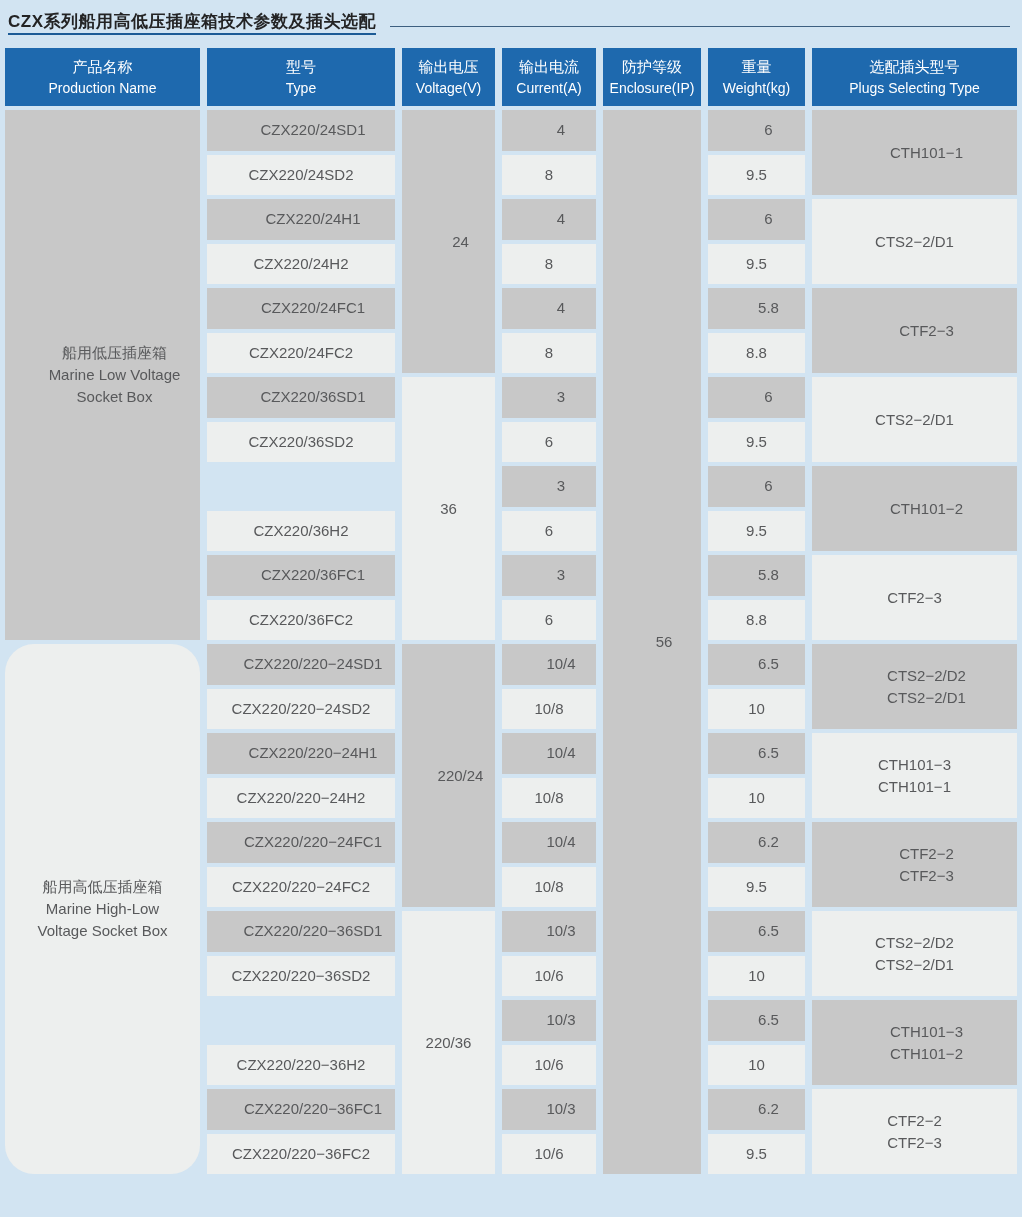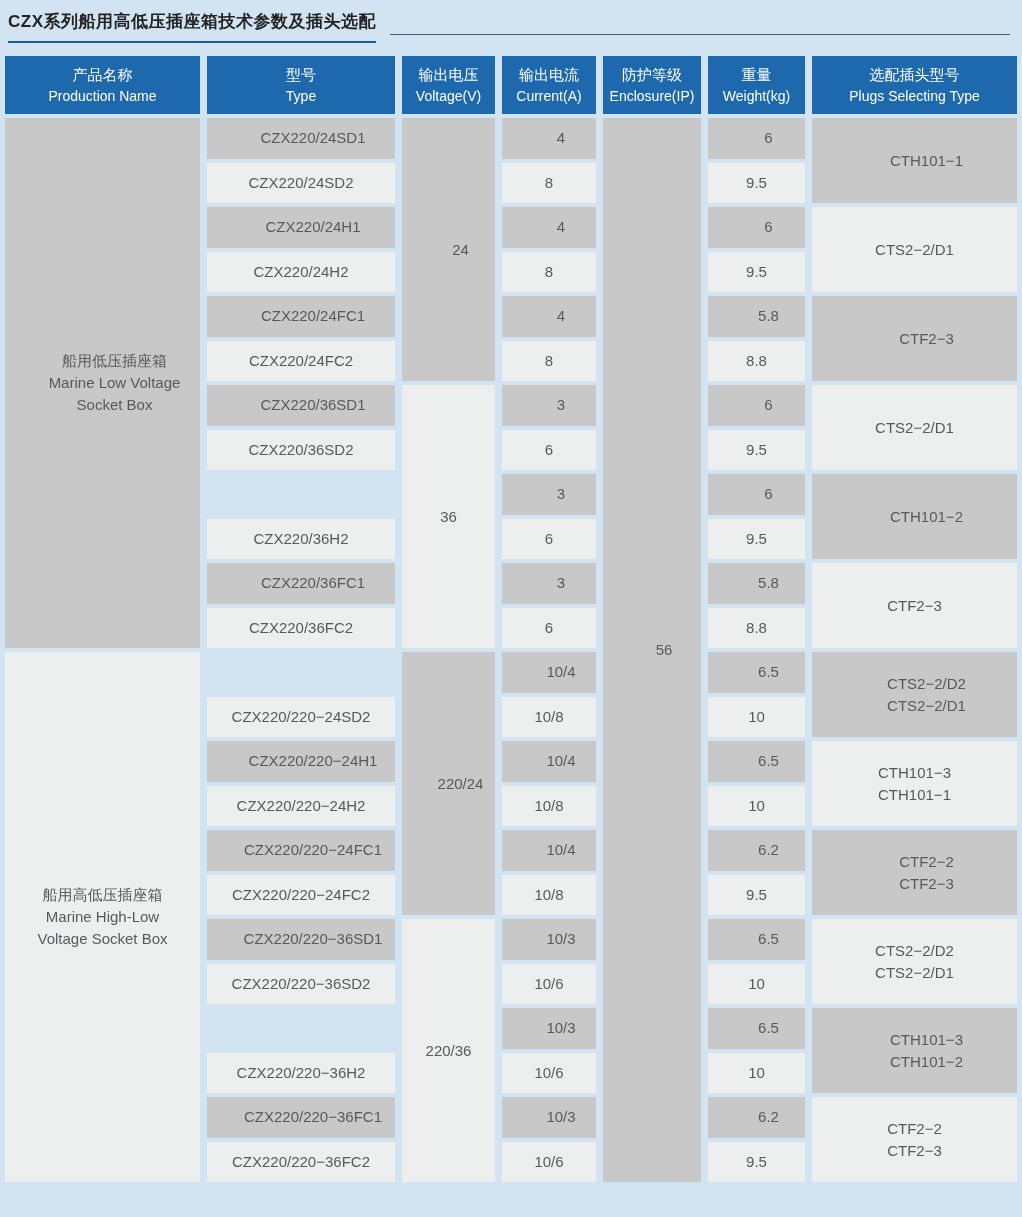--- a/index.html
+++ b/index.html
@@ -22,21 +22,21 @@
   }
   .title-row{
     display:flex;align-items:flex-end;
     padding:10px 10px 0 8px;
   }
   .page-title{
     margin:0;
     font-size:17px;font-weight:bold;
     color:var(--title-text);
     letter-spacing:.5px;
-    padding-bottom:8px;
+    padding-bottom:0;
     border-bottom:2px solid var(--rule-dark);
     white-space:nowrap;
   }
   .title-rule{
     flex:1;height:0;
     border-top:1px solid var(--rule-thin);
     margin:0 2px 8px 14px;
   }
   .grid{
     display:grid;
@@ -99,21 +99,21 @@
     </div>
     <div class="cell header-cell" style="grid-area: 1 / 7;">
       <span class="zh">选配插头型号</span>
       <span class="en">Plugs Selecting Type</span>
     </div>
     <div class="cell dark" style="grid-area: 2 / 1 / span 12;">
       <span>船用低压插座箱</span>
       <span>Marine Low Voltage</span>
       <span>Socket Box</span>
     </div>
-    <div class="cell light" style="grid-area: 14 / 1 / span 12;">
+    <div class="cell light" style="grid-area: 14 / 1 / span 12; border-radius: 29px;">
       <span>船用高低压插座箱</span>
       <span>Marine High-Low</span>
       <span>Voltage Socket Box</span>
     </div>
     <div class="cell dark" style="grid-area: 2 / 2;">
       <span>CZX220/24SD1</span>
     </div>
     <div class="cell light" style="grid-area: 3 / 2;">
       <span>CZX220/24SD2</span>
     </div>
@@ -137,20 +137,23 @@
     </div>
     <div class="cell light" style="grid-area: 11 / 2;">
       <span>CZX220/36H2</span>
     </div>
     <div class="cell dark" style="grid-area: 12 / 2;">
       <span>CZX220/36FC1</span>
     </div>
     <div class="cell light" style="grid-area: 13 / 2;">
       <span>CZX220/36FC2</span>
     </div>
+    <div class="cell dark" style="grid-area: 14 / 2;">
+      <span>CZX220/220−24SD1</span>
+    </div>
     <div class="cell light" style="grid-area: 15 / 2;">
       <span>CZX220/220−24SD2</span>
     </div>
     <div class="cell dark" style="grid-area: 16 / 2;">
       <span>CZX220/220−24H1</span>
     </div>
     <div class="cell light" style="grid-area: 17 / 2;">
       <span>CZX220/220−24H2</span>
     </div>
     <div class="cell dark" style="grid-area: 18 / 2;">

